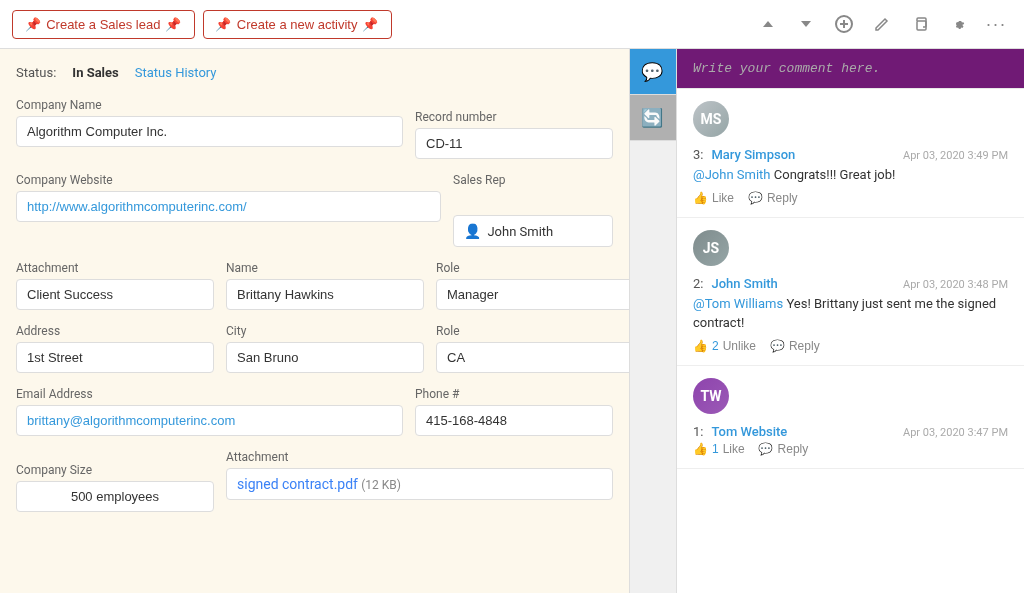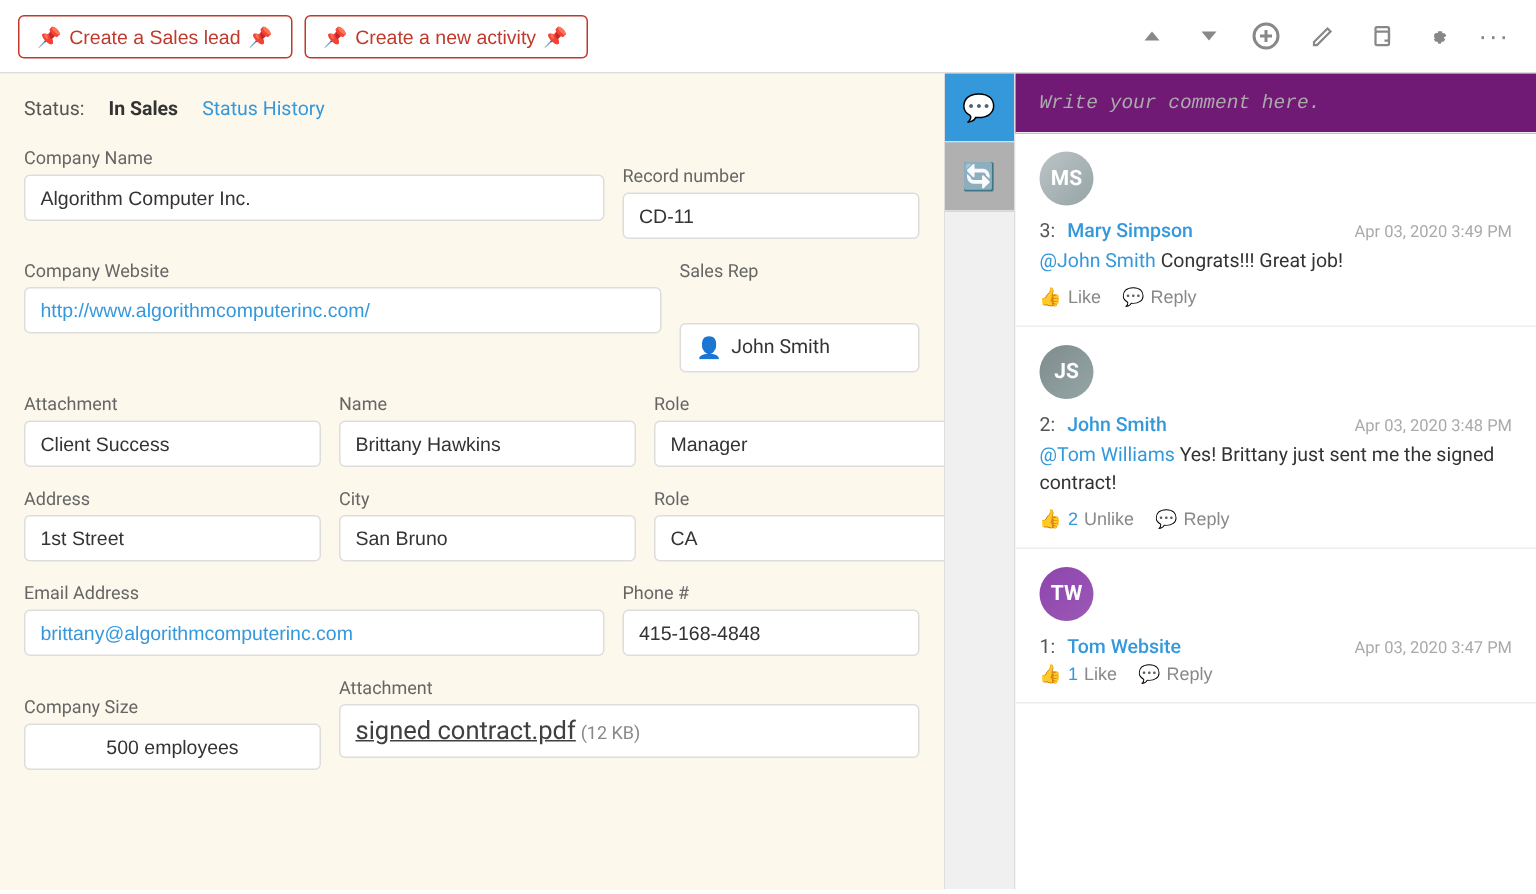--- a/index.html
+++ b/index.html
@@ -131,23 +131,22 @@
       background: #fff;
     }
     .person-icon {
       color: #e67e22;
       font-size: 14px;
     }
     .sales-rep-text {
       color: #333;
     }
     .attachment-link {
-      color: #404040;
-      font-size: 17px;
-      text-decoration: underline;
+      color: #3b82f6;
+      font-size: 14px;
     }
     .attachment-size {
       color: #888;
       font-size: 12px;
     }
 
     
     .tab-strip {
       flex: 0 0 46px;
       background: #f0f0f0;

